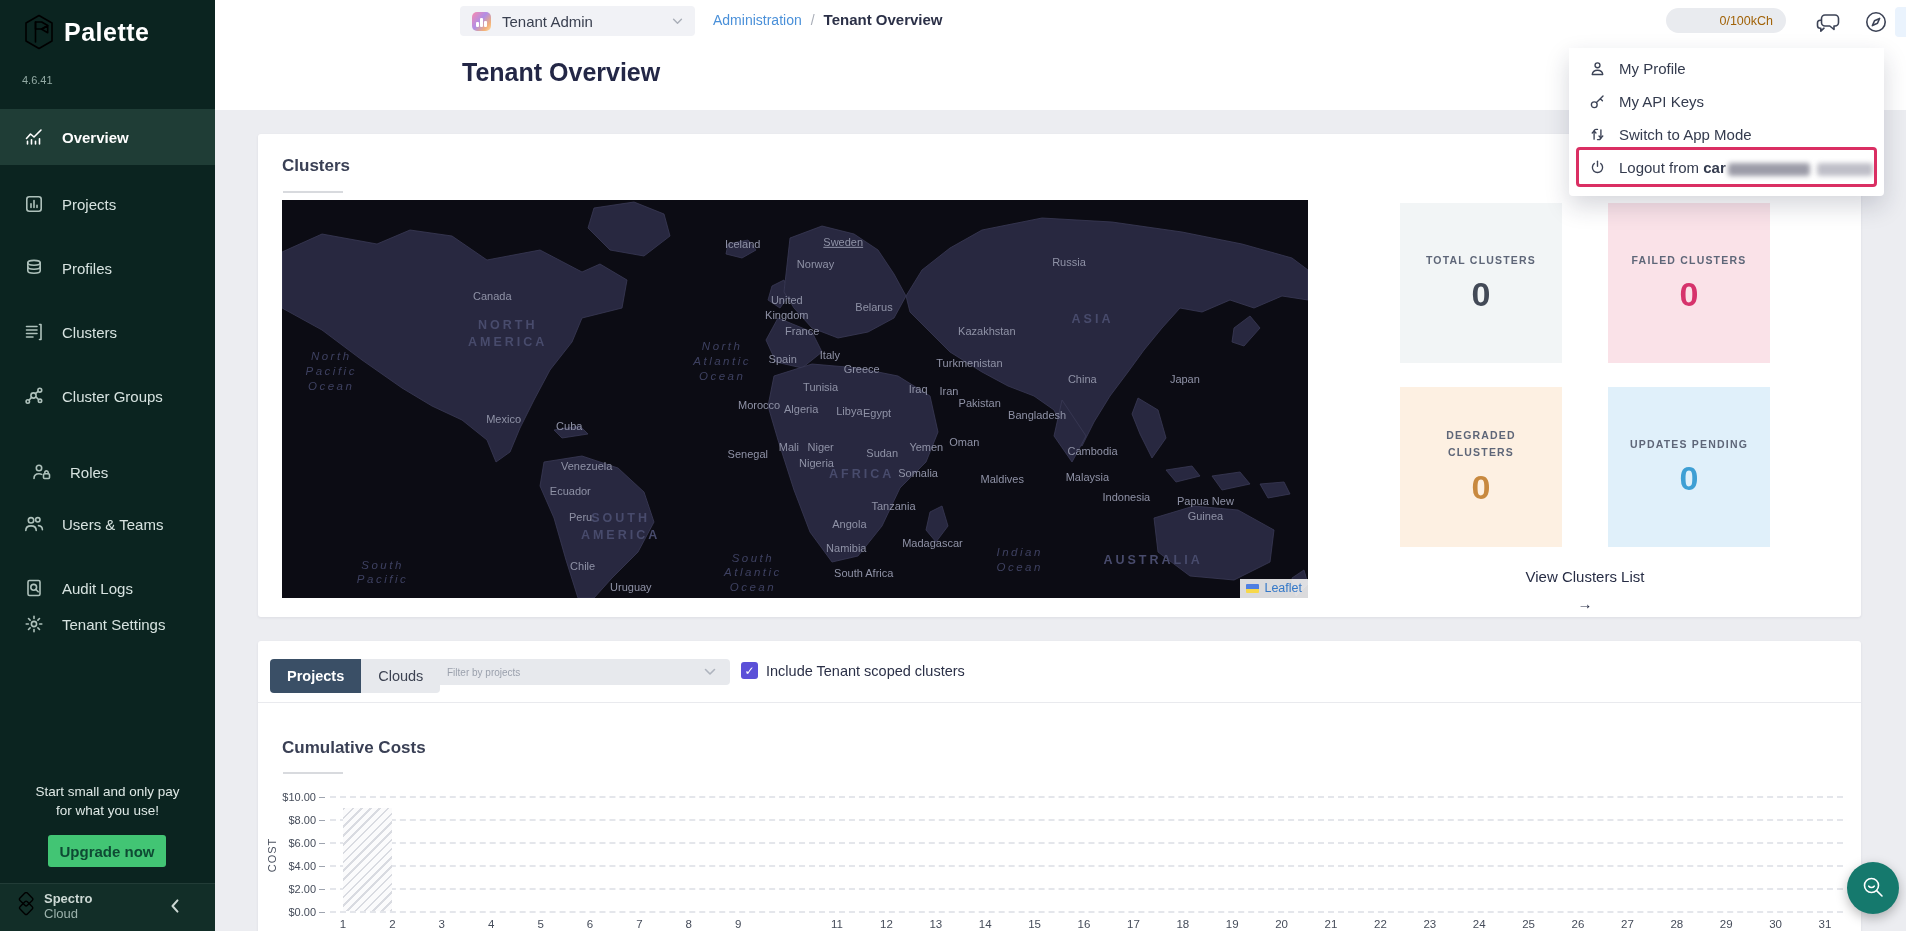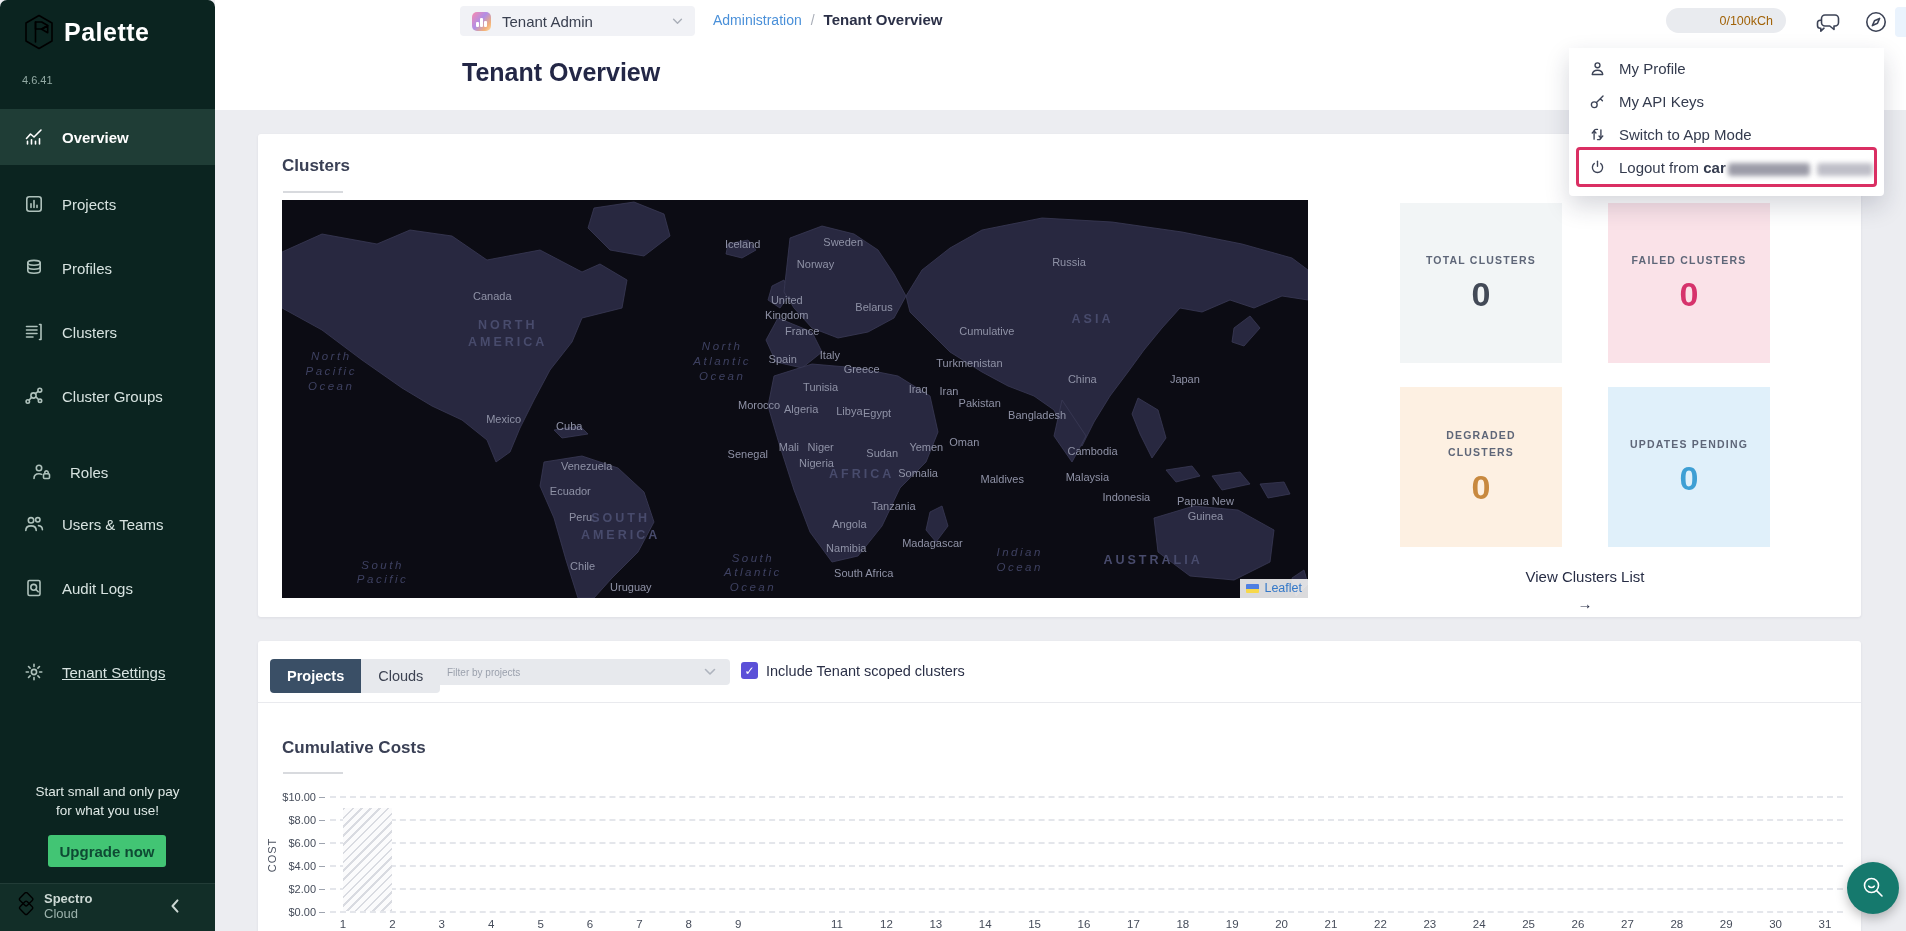--- a/index.html
+++ b/index.html
@@ -2,21 +2,21 @@
 <html><head>
 <meta charset="utf-8">
 <style>
   html,body{margin:0;padding:0;background:#ecedf1;font-family:"Liberation Sans","DejaVu Sans",sans-serif;}
   #app{position:relative;width:1906px;height:931px;overflow:hidden;background:#ecedf1;}
   .abs{position:absolute;}
   .icn{display:inline-block;line-height:0;}
   .icn svg{width:100%;height:100%;}
   .icn path,.icn circle,.icn rect,.icn ellipse,.icn polyline,.icn line{fill:none;stroke:currentColor;stroke-width:1.6;stroke-linecap:round;stroke-linejoin:round;}
   
-  #sidebar{left:0;top:0;width:215px;height:931px;background:#0b2420;border-radius:7px;}
+  #sidebar{left:0;top:0;width:215px;height:931px;background:#0b2420;}
   #logo-row{left:24px;top:14px;display:flex;align-items:center;gap:10px;}
   #logo-text{color:#fff;font-size:25px;font-weight:700;letter-spacing:.5px;}
   #version{left:22px;top:74px;color:#93aaa4;font-size:11px;}
   .nav-item{position:absolute;left:0;width:215px;height:56px;display:flex;align-items:center;padding-left:24px;gap:18px;box-sizing:border-box;color:#d7e3e0;font-size:15px;cursor:pointer;}
   .nav-item .nav-icn{width:20px;height:20px;color:#aec1bb;}
   .nav-item.active{background:#1f3d36;color:#fff;font-weight:600;}
   .nav-item.active .nav-icn{color:#fff;}
   #upsell{left:0;top:782px;width:215px;text-align:center;color:#dfe9e6;font-size:13.5px;line-height:19px;}
   #upgrade-btn{left:48px;top:835px;width:118px;height:32px;background:#42c574;border-radius:3px;display:flex;align-items:center;justify-content:center;color:#0e4a33;font-size:15px;font-weight:600;cursor:pointer;}
   #side-footer{left:0;top:883px;width:215px;height:48px;background:#122e28;border-top:1px solid rgba(255,255,255,.07);}
@@ -164,21 +164,21 @@
           <span>Users &amp; Teams</span>
         </div>
         <div class="nav-item" style="top: 560px;">
           <span class="icn nav-icn"><svg viewBox="0 0 20 20">
               <rect x="4" y="2.5" width="12" height="15" rx="1.5"></rect>
               <circle cx="9.7" cy="9.3" r="2.9"></circle>
               <path d="M11.8 11.4l2.4 2.4"></path>
             </svg></span>
           <span>Audit Logs</span>
         </div>
-        <div class="nav-item" style="top: 644px; text-decoration: underline;">
+        <div class="nav-item" style="top: 596px;">
           <span class="icn nav-icn"><svg viewBox="0 0 20 20">
               <circle cx="10" cy="10" r="2.6"></circle>
               <path d="M10 2.2v2.2M10 15.6v2.2M2.2 10h2.2M15.6 10h2.2M4.5 4.5l1.6 1.6M13.9 13.9l1.6 1.6M15.5 4.5l-1.6 1.6M6.1 13.9l-1.6 1.6"></path>
             </svg></span>
           <span>Tenant Settings</span>
         </div>
       </div>
     <div id="upsell" class="abs">
       <div>Start small and only pay</div>
       <div>for what you use!</div>
@@ -266,29 +266,29 @@
         <path d="M884,270 910,266 918,276 894,282 Z"></path>
         <path d="M930,276 958,272 968,284 940,290 Z"></path>
         <path d="M978,284 1002,282 1008,294 986,298 Z"></path>
         <path d="M952,128 968,116 978,128 962,146 950,142 Z"></path>
         <path d="M872,318 912,306 956,310 992,330 988,362 952,380 908,376 876,352 Z"></path>
         <path d="M1010,378 1022,370 1026,384 1014,396 Z"></path>
       </g>
     </svg>
     <div id="map-labels">
         <div class="ml c" style="left: 44.9%; top: 11%;">Iceland</div>
-        <div class="ml c" style="left: 54.7%; top: 10.5%;">Sweden</div>
+        <div class="ml c" style="left: 54.7%; top: 10.5%; text-decoration: underline;">Sweden</div>
         <div class="ml c" style="left: 52%; top: 16%;">Norway</div>
         <div class="ml c" style="left: 76.7%; top: 15.6%;">Russia</div>
         <div class="ml c" style="left: 20.5%; top: 24%;">Canada</div>
         <div class="ml c" style="left: 49.2%; top: 27%;">United
 Kingdom</div>
         <div class="ml c" style="left: 57.7%; top: 27%;">Belarus</div>
         <div class="ml c" style="left: 50.7%; top: 33%;">France</div>
-        <div class="ml c" style="left: 68.7%; top: 33%;">Cumulative</div>
+        <div class="ml c" style="left: 68.7%; top: 33%;">Kazakhstan</div>
         <div class="ml c" style="left: 48.8%; top: 40%;">Spain</div>
         <div class="ml c" style="left: 53.4%; top: 39%;">Italy</div>
         <div class="ml c" style="left: 56.5%; top: 42.5%;">Greece</div>
         <div class="ml c" style="left: 67%; top: 41%;">Turkmenistan</div>
         <div class="ml c" style="left: 78%; top: 45%;">China</div>
         <div class="ml c" style="left: 88%; top: 45%;">Japan</div>
         <div class="ml c" style="left: 52.5%; top: 47%;">Tunisia</div>
         <div class="ml c" style="left: 62%; top: 47.5%;">Iraq</div>
         <div class="ml c" style="left: 65%; top: 48%;">Iran</div>
         <div class="ml c" style="left: 46.5%; top: 51.5%;">Morocco</div>

